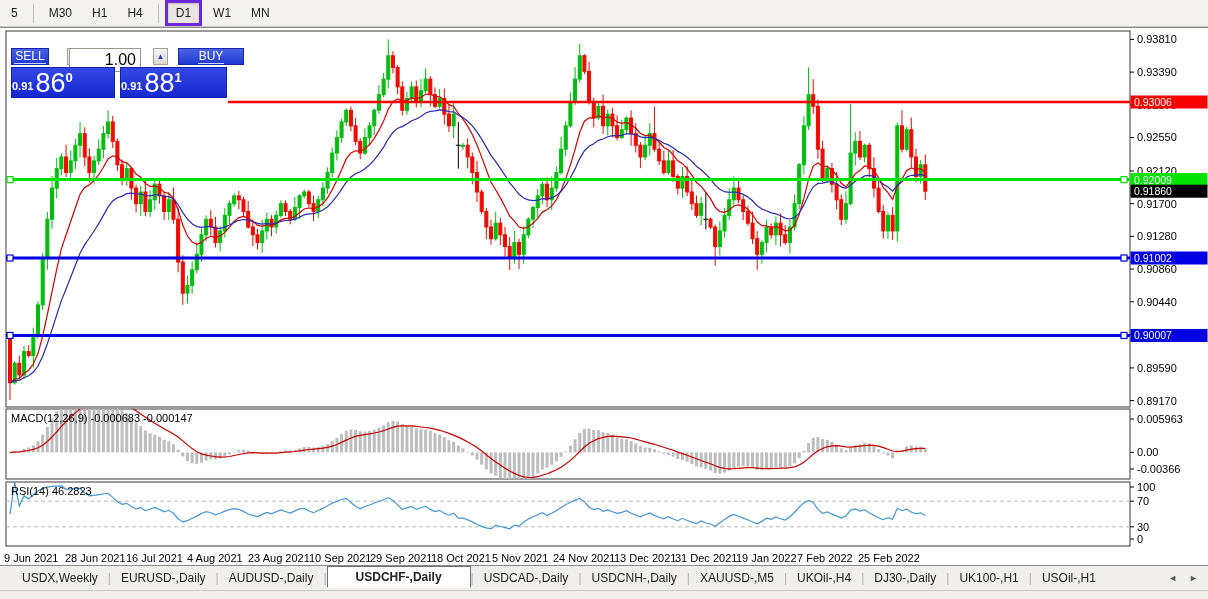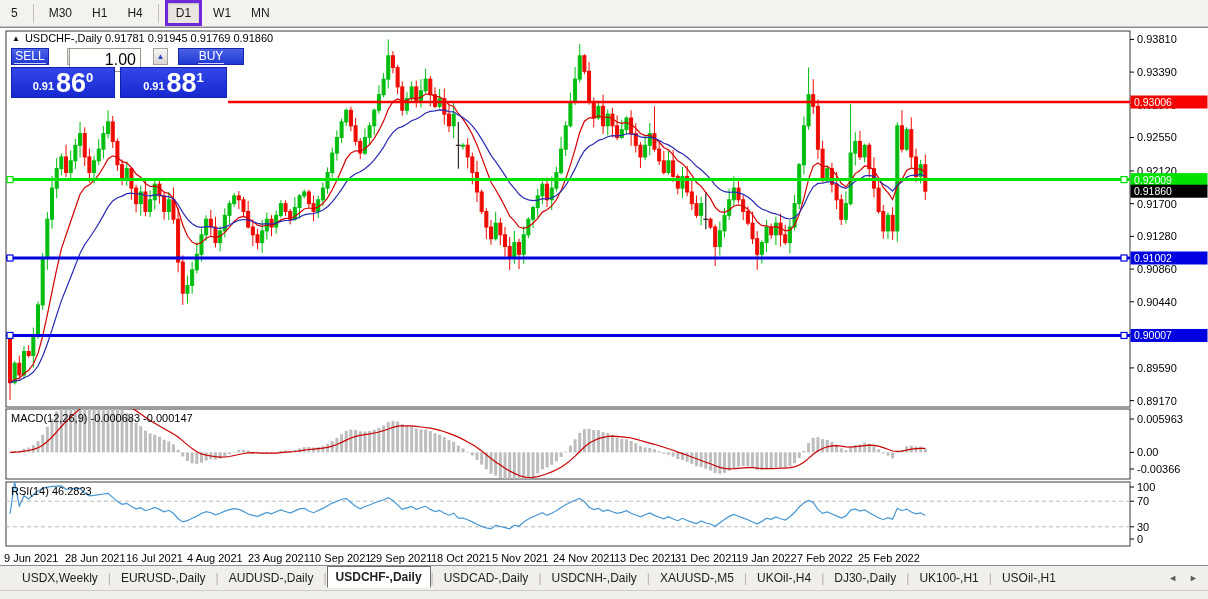--- a/index.html
+++ b/index.html
@@ -27,32 +27,32 @@
   .tp-btn span{border-bottom:1px solid #cdd5ff;padding:0 1px}
   #sellBtn{left:0;top:0;width:38px;height:17px}
   #buyBtn{left:167px;top:0;width:66px;height:17px}
   .spin-btn{position:absolute;top:0;width:14px;height:17px;background:linear-gradient(#f5f4f2,#dbd8d2);
             border:1px solid #a7a39c;color:#2a46c8;font-size:8px;line-height:15px;text-align:center;box-sizing:border-box}
   #downBtn{left:56px}
   #upBtn{left:142px;width:15px}
   #volField{position:absolute;left:58px;top:0;width:72px;height:24px;border:1px solid #9b978f;
             font-size:16px;text-align:right;padding:0 4px;box-sizing:border-box;font-family:"Liberation Sans",sans-serif}
   .price-box{position:absolute;top:19px;height:31px;background:linear-gradient(#3347e8,#1728cf);color:#fff;
-             display:flex;align-items:flex-end;justify-content:center;border:1px solid #1322ae;box-sizing:border-box}
+             display:flex;align-items:flex-end;border:1px solid #1322ae;box-sizing:border-box}
   #sellBox{left:0;width:104px}
   #buyBox{left:109px;width:107px}
   .pp{font-size:11px;font-weight:bold;margin:0 2px 5px 0}
-  .pb{font-size:27px;font-weight:bold;line-height:27px}
+  .pb{font-size:27px;font-weight:normal;line-height:27px}
   .ps{font-size:13px;font-weight:bold;align-self:flex-start;margin-top:2px}
   
   .tab-bar{position:absolute;top:565px;left:0;width:1208px;height:24px;background:#f1efec;
            border-top:1px solid #8b8b8b;display:flex;align-items:center;padding-left:12px;box-sizing:border-box}
   .tab{font-size:12px;color:#222;padding:3px 10px;white-space:nowrap;cursor:default}
   .tab.active{background:#fff;border:1px solid #6f6f6f;border-bottom:1px solid #fff;font-weight:bold;
-              padding:3px 8px;position:relative;top:-1px}
+              padding:3px 28px;position:relative;top:-1px}
   .tab-sep{color:#b4b1ab;font-size:12px}
   .tab-scroll{margin-left:auto;margin-right:10px;color:#5a5a5a;font-size:9px;display:flex;gap:12px}
   .bottom-strip{position:absolute;top:590px;left:0;width:1208px;height:9px;background:#f1efec;border-top:1px solid #cfccc6}
 </style>
 </head>
 <body>
 
 <div class="toolbar" id="toolbar">
     <div class="tf-btn">5</div>
     <div class="tb-sep"></div>
@@ -750,23 +750,20 @@
       <text x="431" y="534" font-size="11" font-family="Liberation Sans, sans-serif" fill="#000">18 Oct 2021</text>
       <text x="492" y="534" font-size="11" font-family="Liberation Sans, sans-serif" fill="#000">5 Nov 2021</text>
       <text x="553" y="534" font-size="11" font-family="Liberation Sans, sans-serif" fill="#000">24 Nov 2021</text>
       <text x="614" y="534" font-size="11" font-family="Liberation Sans, sans-serif" fill="#000">13 Dec 2021</text>
       <text x="675" y="534" font-size="11" font-family="Liberation Sans, sans-serif" fill="#000">31 Dec 2021</text>
       <text x="736" y="534" font-size="11" font-family="Liberation Sans, sans-serif" fill="#000">19 Jan 2022</text>
       <text x="797" y="534" font-size="11" font-family="Liberation Sans, sans-serif" fill="#000">7 Feb 2022</text>
       <text x="858" y="534" font-size="11" font-family="Liberation Sans, sans-serif" fill="#000">25 Feb 2022</text>
     </svg>
 
-  <div class="chart-title">
-    <span class="tri">▲</span><span>USDCHF-,Daily 0.91781 0.91945 0.91769 0.91860</span>
-  </div>
 
   <div class="trade-panel">
     <div class="tp-btn" id="sellBtn"><span>SELL</span></div>
     <div class="spin-btn" id="downBtn"><span>▼</span></div>
     <input id="volField" value="1.00" style="">
     <div class="spin-btn" id="upBtn"><span>▲</span></div>
     <div class="tp-btn" id="buyBtn"><span>BUY</span></div>
     <div class="price-box" id="sellBox">
       <span class="pp">0.91</span>
         <span class="pb">86</span>

